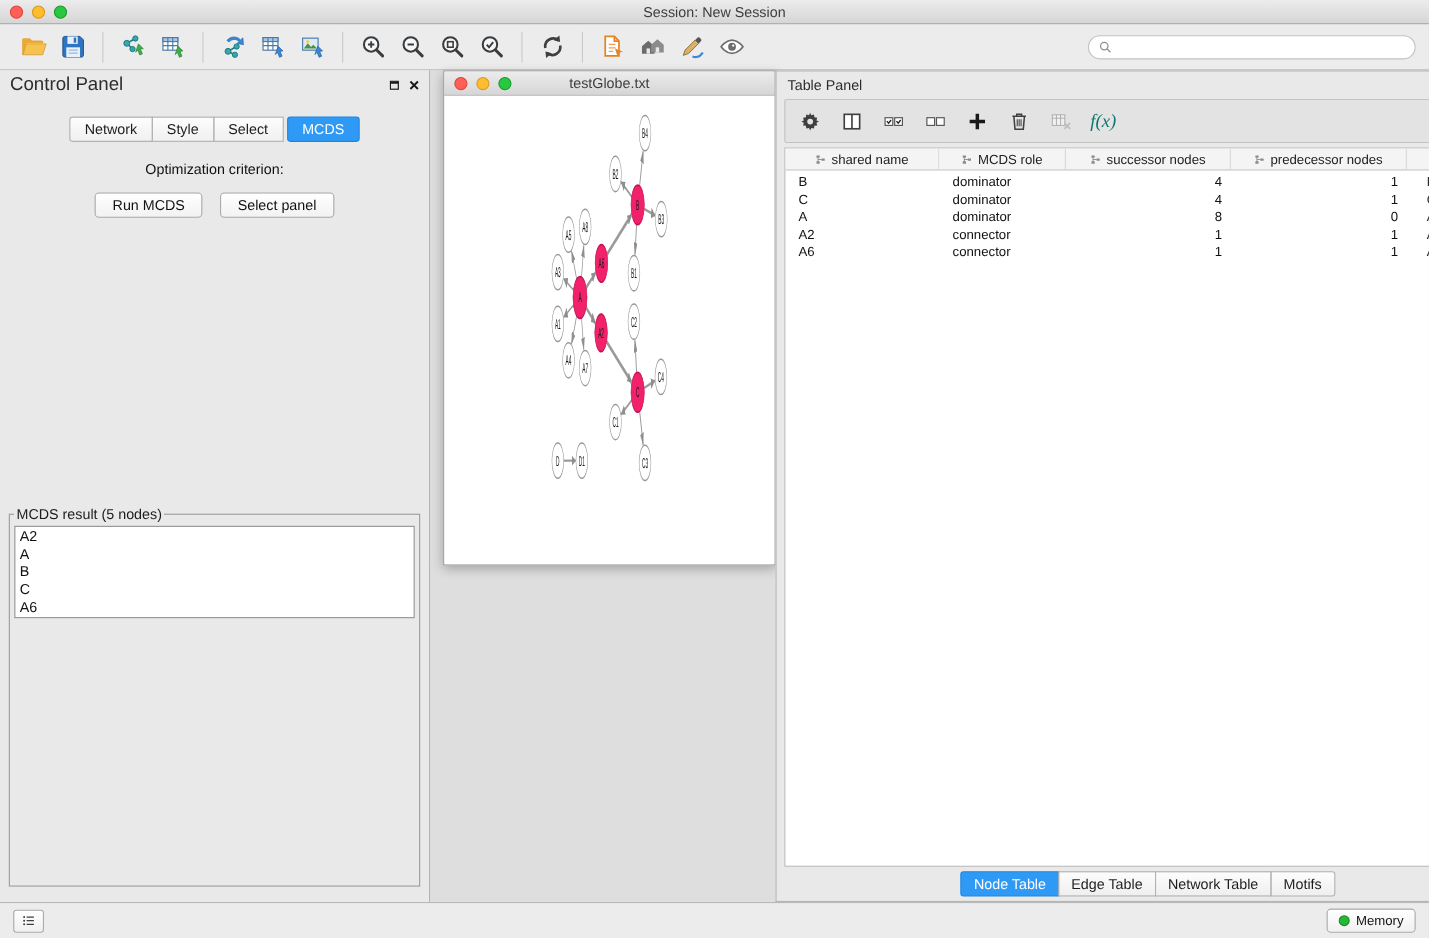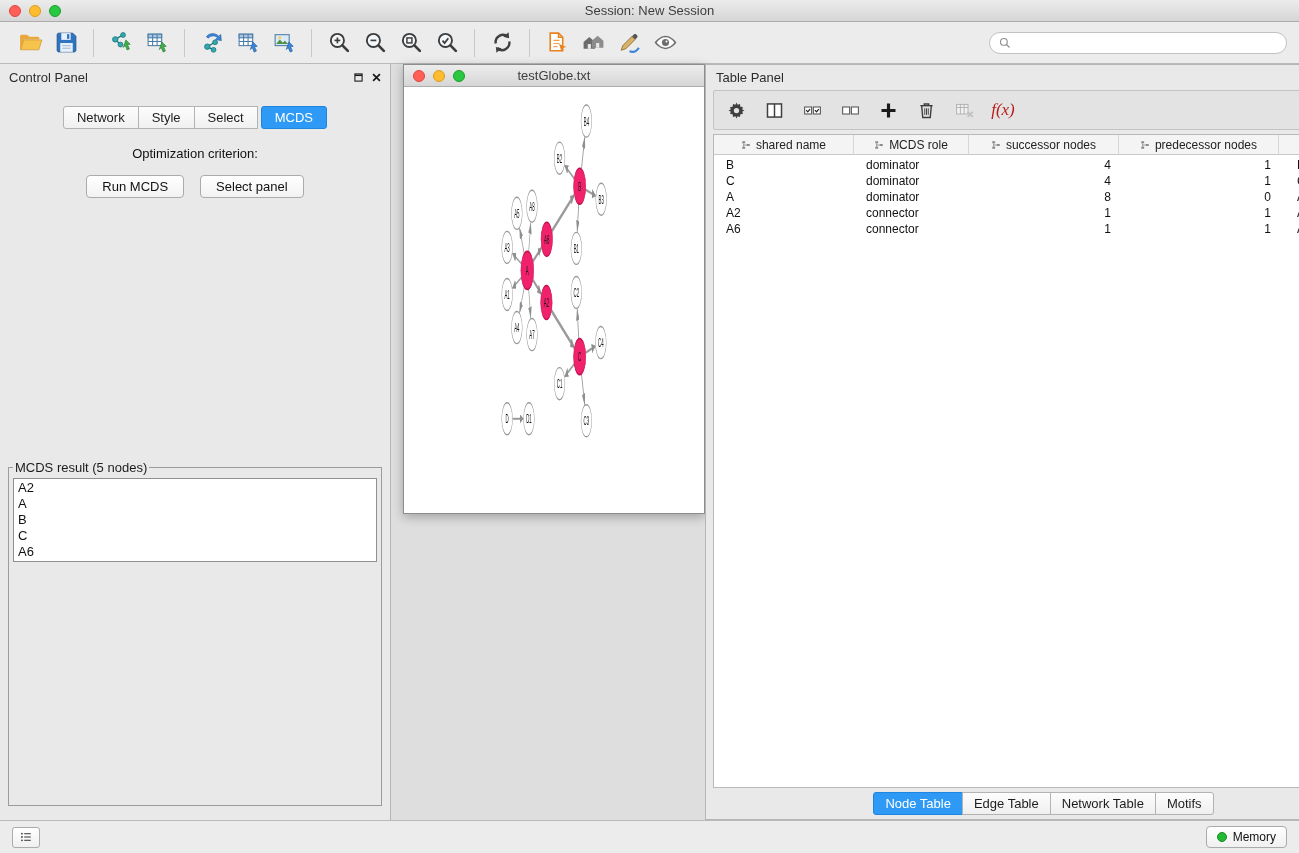--- a/index.html
+++ b/index.html
@@ -28,21 +28,21 @@
   .search-wrap { margin-left:auto; width:298px; height:22px; background:#fff; border:1px solid #c2c2c2;
                  border-radius:12px; display:flex; align-items:center; padding:0 9px; gap:5px; }
   .search-wrap input { border:none; outline:none; flex:1; font-size:12px; font-family:inherit; background:transparent; }
 
   
   .main { flex:1; display:flex; background:#dedede; min-height:0; }
 
   
   .control-panel { width:391px; background:#e9e9e9; border-right:1px solid #b5b5b5; display:flex;
                    flex-direction:column; flex:0 0 auto; }
-  .panel-header { height:26px; display:flex; align-items:center; padding:0 9px; font-size:13px; color:#2c2c2c; flex:0 0 auto; }
+  .panel-header { height:26px; display:flex; align-items:center; padding:0 9px; font-size:17px; color:#2c2c2c; flex:0 0 auto; }
   .win-btns { margin-left:auto; display:flex; gap:9px; align-items:center; }
   .win-btn { background:none; border:none; display:flex; align-items:center; cursor:default; padding:0; }
   .cp-tabs { display:flex; justify-content:center; margin-top:16px; flex:0 0 auto; }
   .cp-tab { font-size:13px; padding:3px 13px; background:linear-gradient(#fdfdfd,#f0f0f0); border:1px solid #b3b3b3;
             margin-left:-1px; color:#1d1d1d; cursor:default; font-family:inherit; }
   .cp-tab:first-child { border-radius:3px 0 0 3px; margin-left:0; }
   .cp-tab.selected { background:#2e9af5; color:#fff; border-color:#1f86e0; border-radius:3px; margin-left:3px; }
   .opt-label { text-align:center; margin-top:17px; font-size:13px; color:#111; }
   .dropdown { margin:8px auto 0; width:304px; height:24px; background:#fff; border:1px solid #a9a9a9; border-radius:4px;
               display:flex; align-items:center; }
@@ -76,21 +76,21 @@
   .v-gap { height:7px; flex:0 0 auto; }
 
   .table-panel { flex:1; background:#e9e9e9; border:1px solid #b5b5b5; border-right:none; display:flex;
                  flex-direction:column; min-height:0; }
   .tp-header { height:25px; display:flex; align-items:center; padding:0 10px; font-size:13px; color:#2c2c2c; flex:0 0 auto; }
   .tp-toolbar { height:40px; margin:0 7px; background:#e3e3e3; border:1px solid #c3c3c3; border-radius:2px;
                 display:flex; align-items:center; padding:0 10px; gap:12px; flex:0 0 auto; }
   .tp-btn { width:26px; height:30px; border:none; background:transparent; display:flex; align-items:center;
             justify-content:center; cursor:default; }
   .tp-btn svg { width:21px; height:21px; }
-  .fx-label { font-size:17px; font-style:italic; color:#b91c1c; font-family:"Liberation Serif", serif; }
+  .fx-label { font-size:17px; font-style:italic; color:#0f766e; font-family:"Liberation Serif", serif; }
   .table-area { flex:1; margin:4px 7px 0; background:#fff; border:1px solid #b9b9b9; display:flex;
                 flex-direction:column; overflow:hidden; min-height:0; }
   .thead { display:flex; flex:0 0 auto; height:20px;text-align:center; }
   .th { display:flex; align-items:center; justify-content:center; gap:5px; background:#f4f4f4;
         border-right:1px solid #d6d6d6; border-bottom:1px solid #c9c9c9; font-size:12px; color:#222;
         cursor:default; }
   .th-icon { display:flex; }
   .tbody { flex:1; overflow:hidden; padding-top:2px; }
   .tr { display:flex; height:16px; }
   .td { display:flex; align-items:center; font-size:12px; color:#111; }

